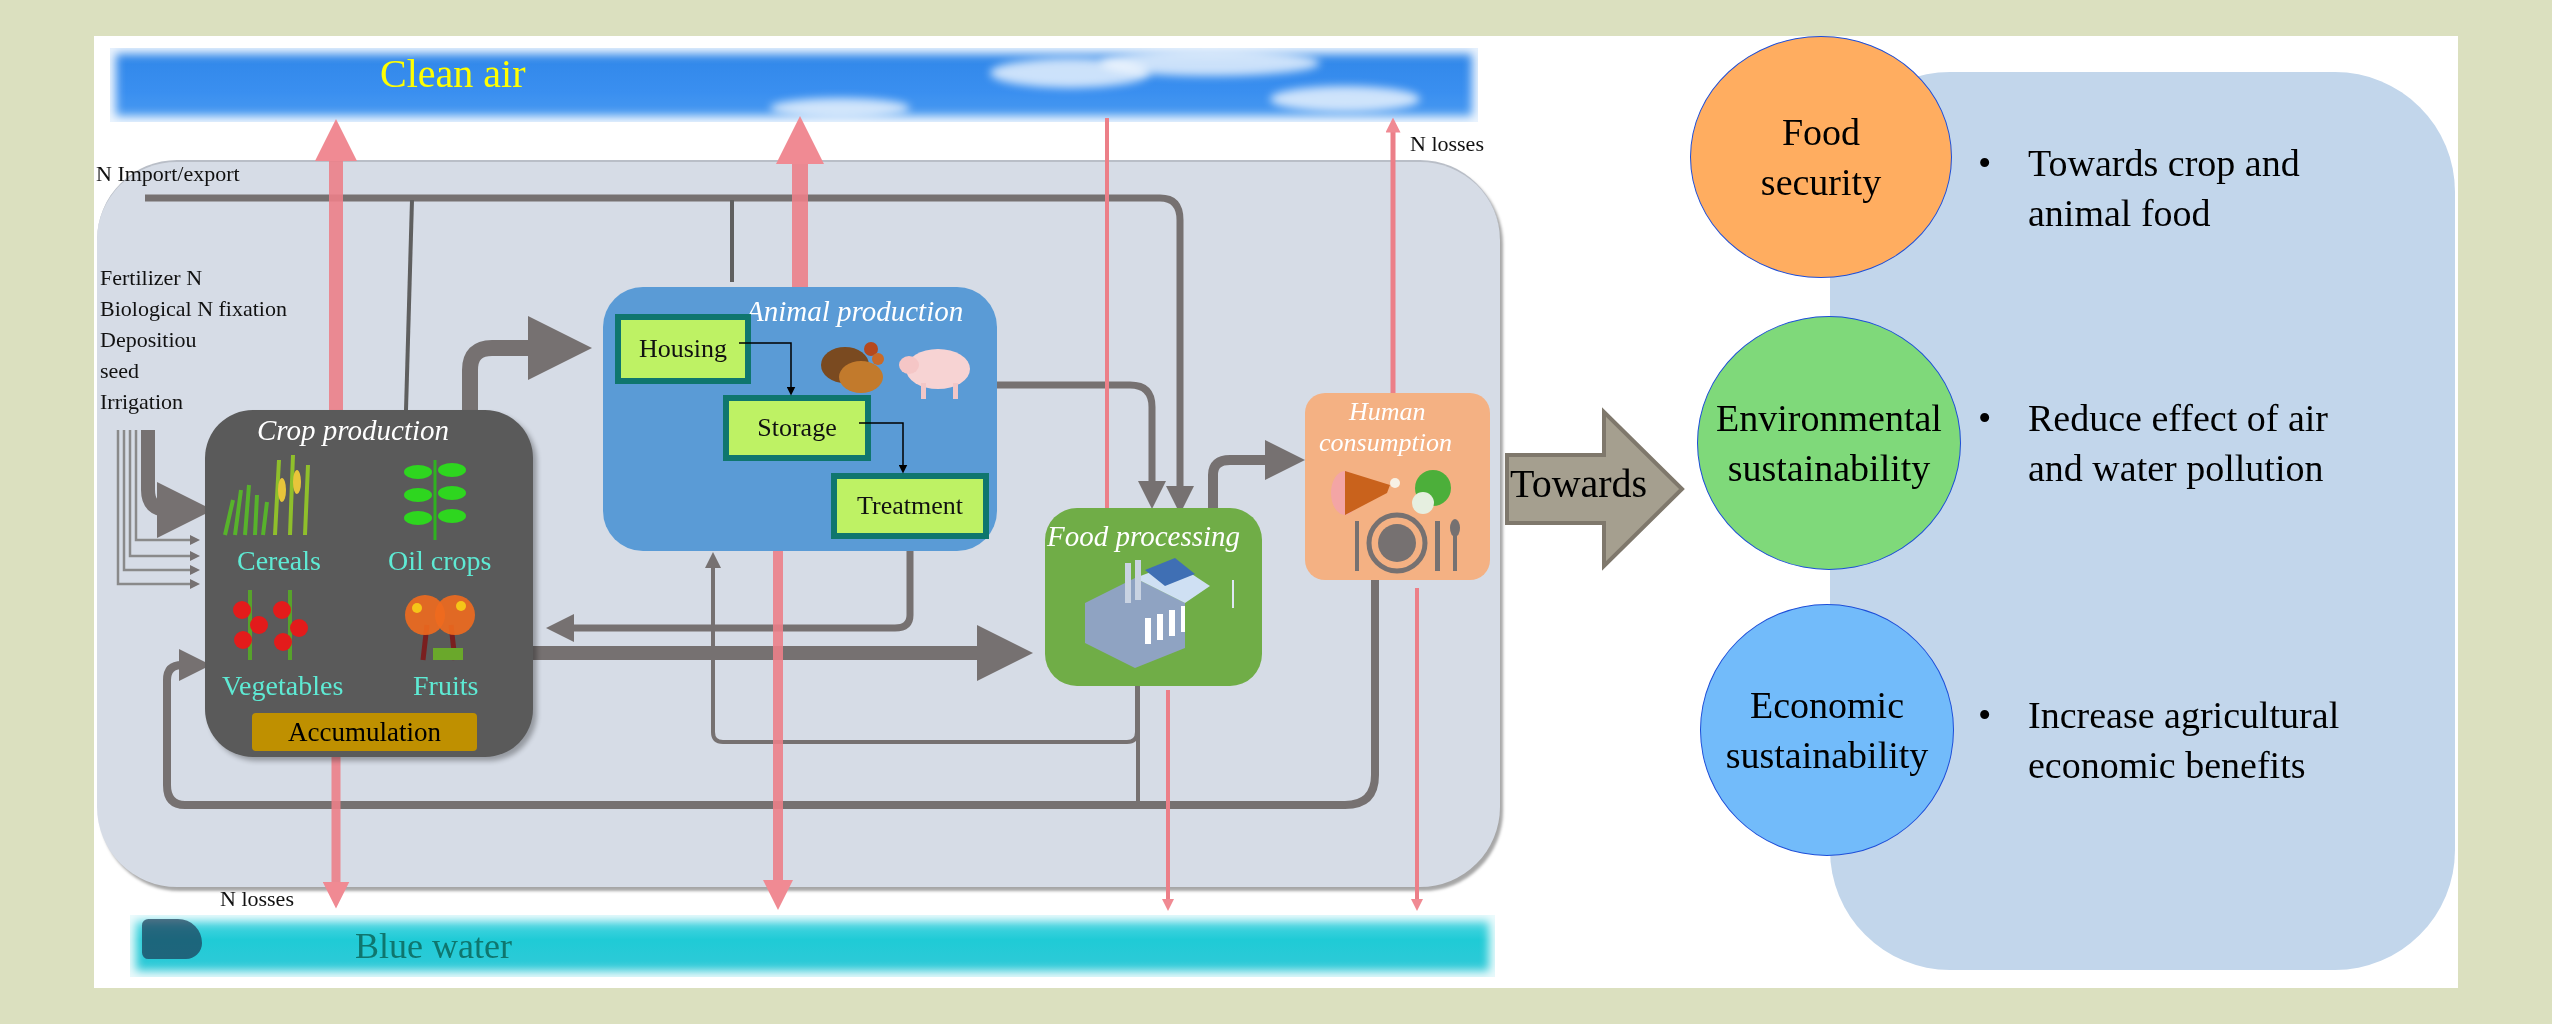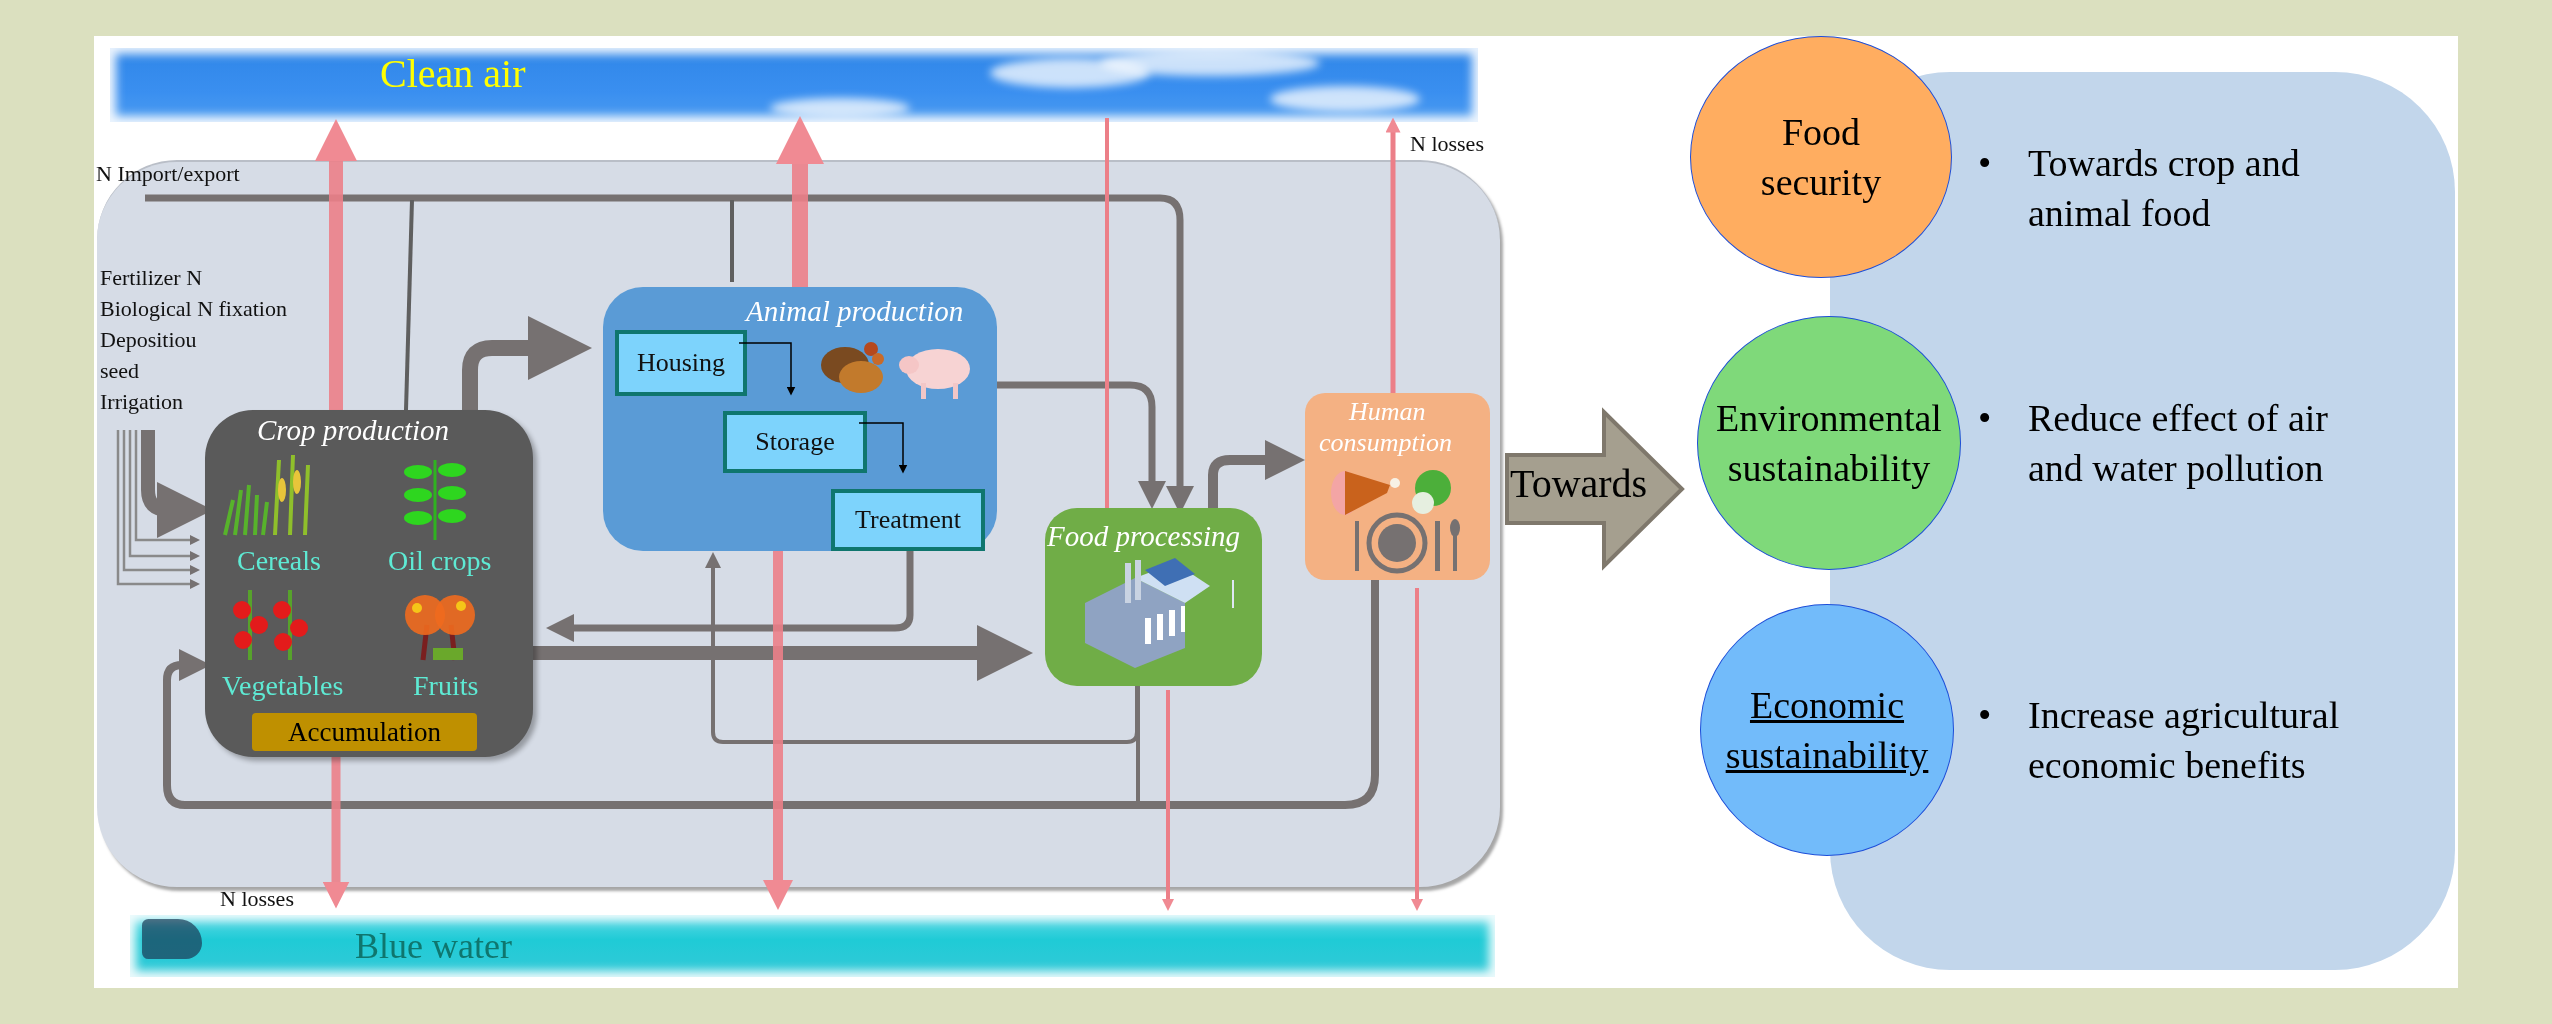--- a/index.html
+++ b/index.html
@@ -18,22 +18,22 @@
   #water-label { left:355px; top:925px; color:#0f766e; font-size:36px; }
   #gray { left:97px; top:160px; width:1403px; height:725px; background:#d6dce6;
           border-radius:80px; box-shadow:3px 4px 3px rgba(0,0,0,0.35); border-top:2px solid #b9bec7; }
   .label-s { font-size:22px; color:#111; line-height:31px; }
   .box { position:absolute; border-radius:48px; box-shadow:4px 4px 5px rgba(0,0,0,0.3); }
   #crop { left:205px; top:410px; width:328px; height:347px; background:#5a5a5a; }
   #animal { left:603px; top:287px; width:394px; height:264px; background:#5a9bd6; border-radius:40px; box-shadow:none; }
   #foodproc { left:1045px; top:508px; width:217px; height:178px; background:#70ad47; border-radius:32px; box-shadow:none; }
   #human { left:1305px; top:393px; width:185px; height:187px; background:#f4b183; border-radius:20px; box-shadow:none;text-align:right; }
   .box-title { position:absolute; color:#ffffff; font-style:italic; font-size:29px; white-space:nowrap; }
-  .sub { position:absolute; border:4px solid #0f766e; background:#7dd3fc; font-size:26px; color:#111;
-         display:flex; align-items:center; justify-content:center;margin-top:16px; }
+  .sub { position:absolute; border:6px solid #0f766e; background:#bef264; font-size:26px; color:#111;
+         display:flex; align-items:center; justify-content:center; }
   .crop-lbl { position:absolute; font-size:28px; color:#5eead4; }
   #accum { left:252px; top:713px; width:225px; height:38px; background:#bf9000; border-radius:4px;
            font-size:27px; display:flex; align-items:center; justify-content:center; color:#000; }
   #towards-label { left:1510px; top:460px; font-size:40px; color:#000; }
   .ell { position:absolute; border-radius:50%; border:1px solid #1d4ed8; display:flex; align-items:center;
          justify-content:center; text-align:center; font-size:38px; line-height:50px; color:#000; }
   #rpanel { left:1830px; top:72px; width:625px; height:898px; background:#c2d6eb;
             border-radius:120px 120px 120px 120px; }
   .bullet { position:absolute; font-size:38px; line-height:50px; color:#000; }
   .bullet .dot { position:absolute; left:-50px; top:0; }
@@ -238,21 +238,21 @@
       <div>Food</div>
       <div>security</div>
     </div>
 </div>
 <div class="ell" style="left:1697px;top:316px;width:262px;height:252px;background:#7fd97a;">
   <div>
       <div>Environmental</div>
       <div>sustainability</div>
     </div>
 </div>
-<div class="ell" style="left:1700px;top:604px;width:252px;height:250px;background:#72bbfa;text-decoration:underline;">
+<div class="ell" style="left:1700px;top:604px;width:252px;height:250px;background:#72bbfa;">
   <div>
       <div>Economic</div>
       <div>sustainability</div>
     </div>
 </div>
 
 <div class="bullet" style="left:2028px;top:138px;">
   <span class="dot">•</span>
   <div>Towards crop and</div>
   <div>animal food</div>

